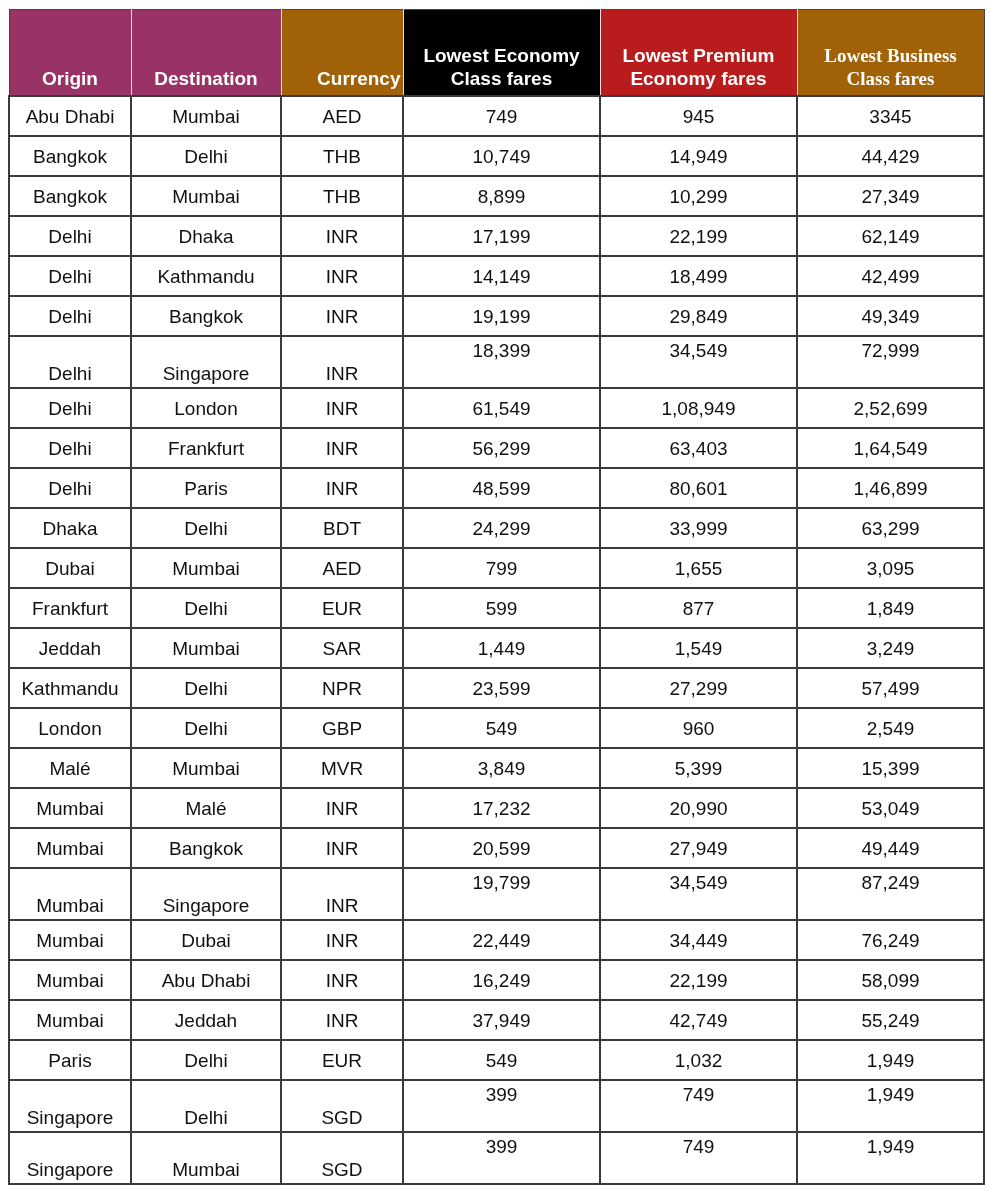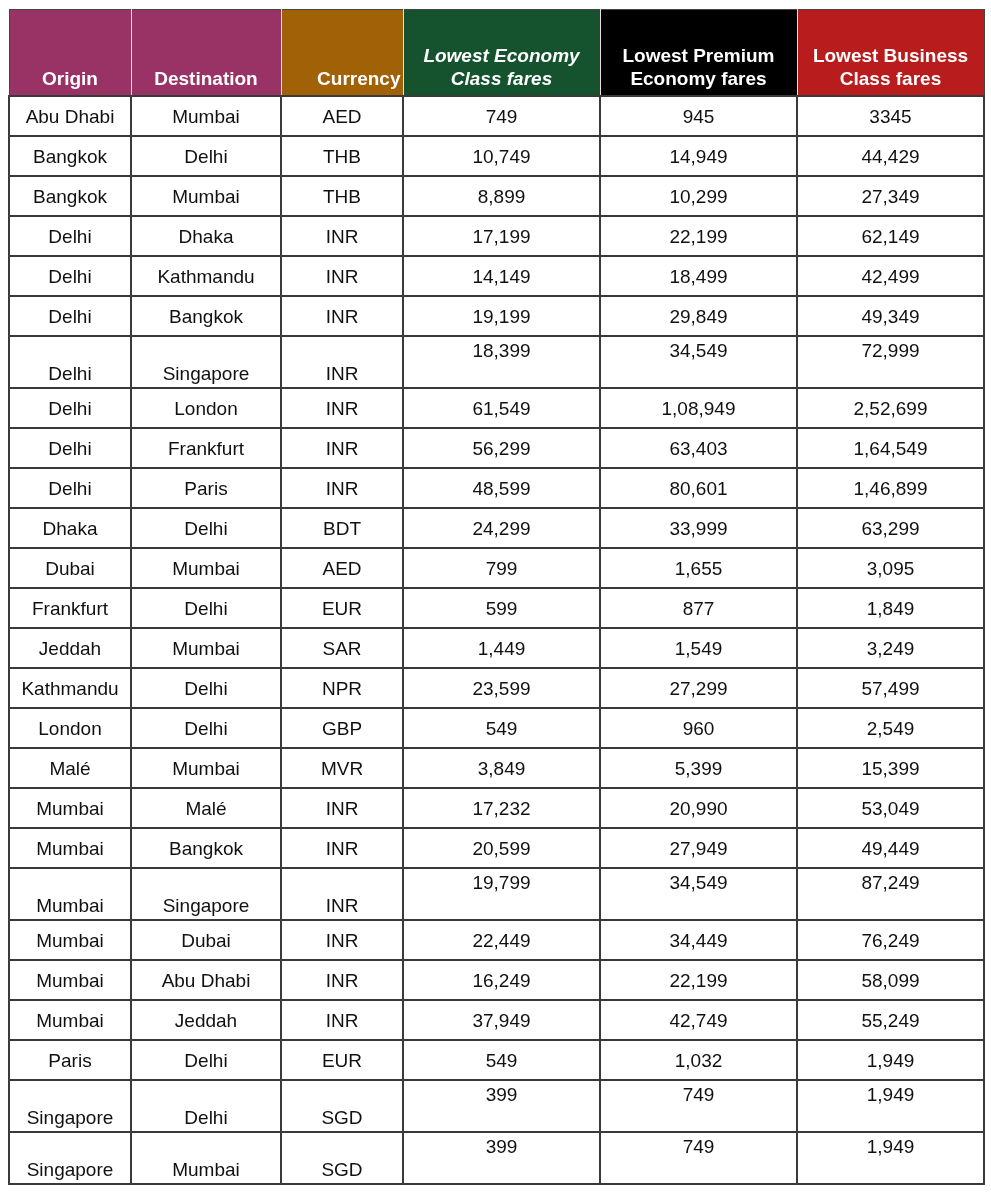--- a/index.html
+++ b/index.html
@@ -55,23 +55,23 @@
       <col class="c-cur">
     <col class="c-eco">
       <col class="c-prem">
       <col class="c-bus">
   </colgroup>
   <thead>
     <tr>
       <th style="background: rgb(153, 51, 102);"><span>Origin</span></th>
       <th style="background: rgb(153, 51, 102); text-align: center;"><span>Destination</span></th>
       <th style="background: #a16207; text-align: right;"><span>Currency</span></th>
-      <th style="background: #14532d; font-style: italic;"><span>Lowest Economy</span><br><span>Class fares</span></th>
-      <th style="background: #000000;"><span>Lowest Premium</span><br><span>Economy fares</span></th>
-      <th style="background: #b91c1c;"><span>Lowest Business</span><br><span>Class fares</span></th>
+      <th style="background: #000000;"><span>Lowest Economy</span><br><span>Class fares</span></th>
+      <th style="background: #b91c1c;"><span>Lowest Premium</span><br><span>Economy fares</span></th>
+      <th style="background: #a16207; font-family: Liberation Serif, serif;"><span>Lowest Business</span><br><span>Class fares</span></th>
     </tr>
   </thead>
   <tbody id="fare-rows">
       <tr>
         <td>Abu Dhabi</td>
         <td>Mumbai</td>
         <td>AED</td>
         <td class="num">749</td>
         <td class="num">945</td>
         <td class="num">3345</td>

